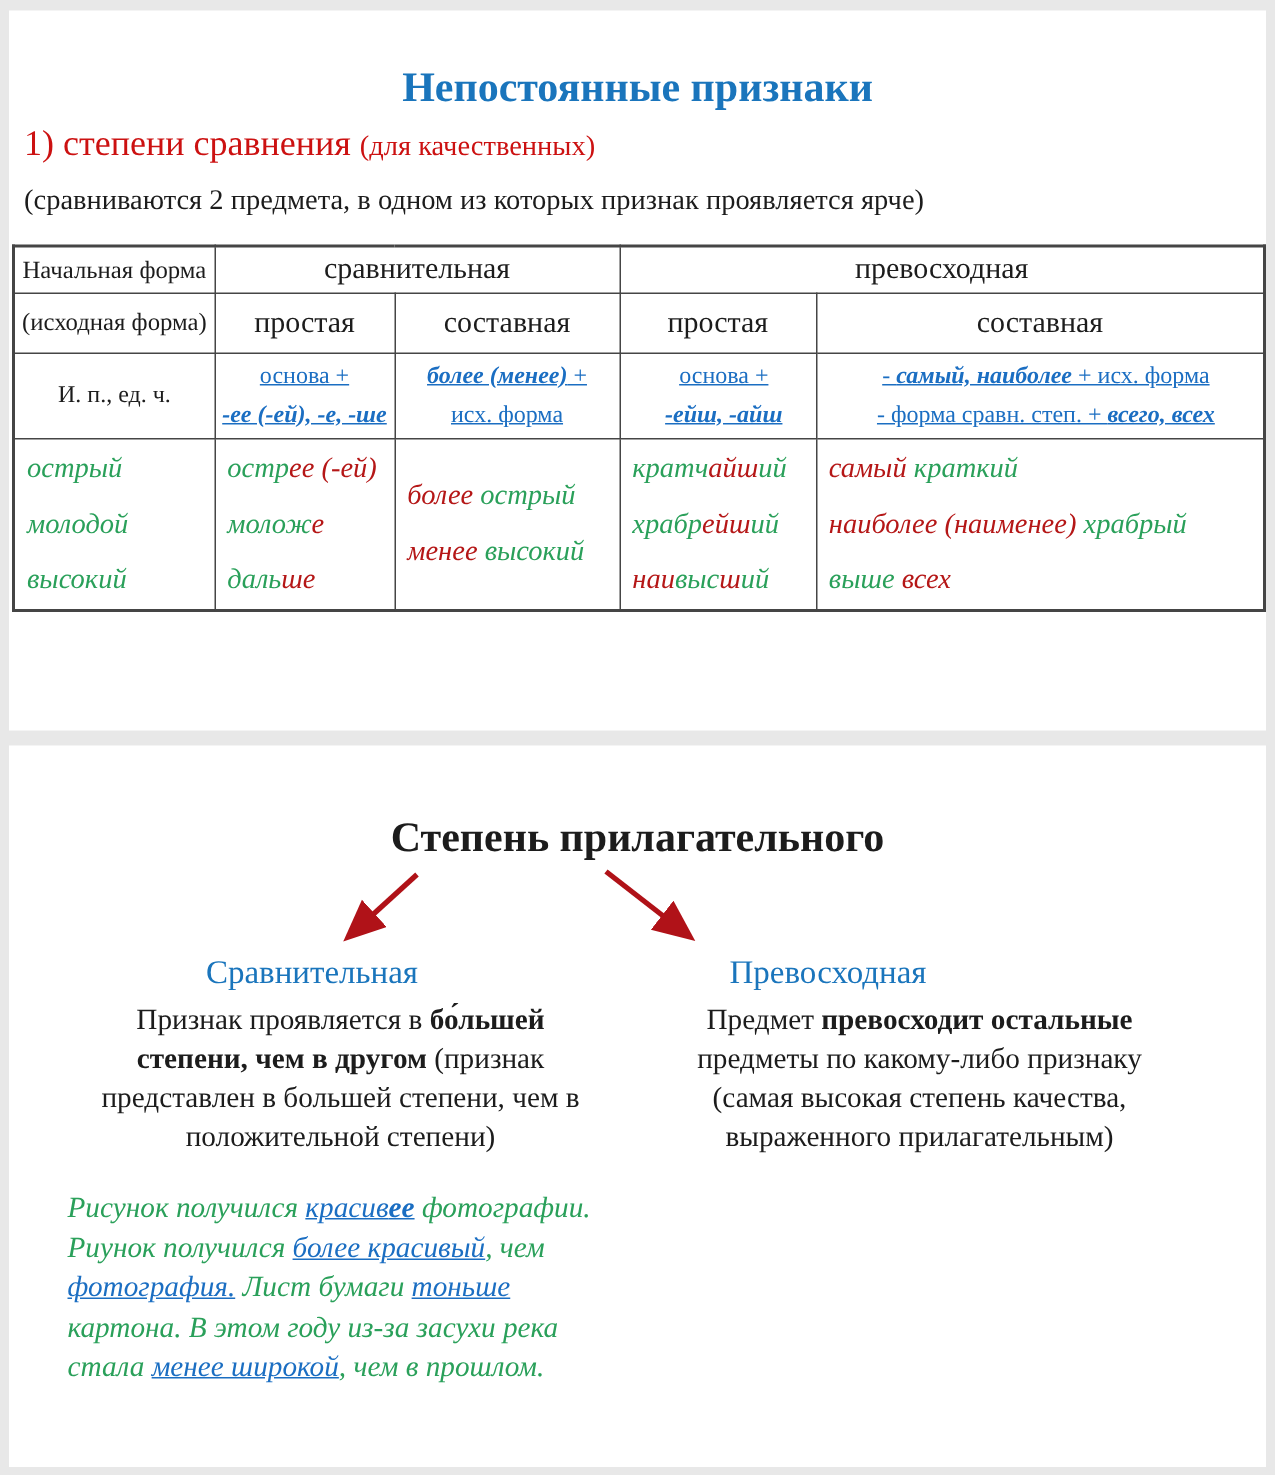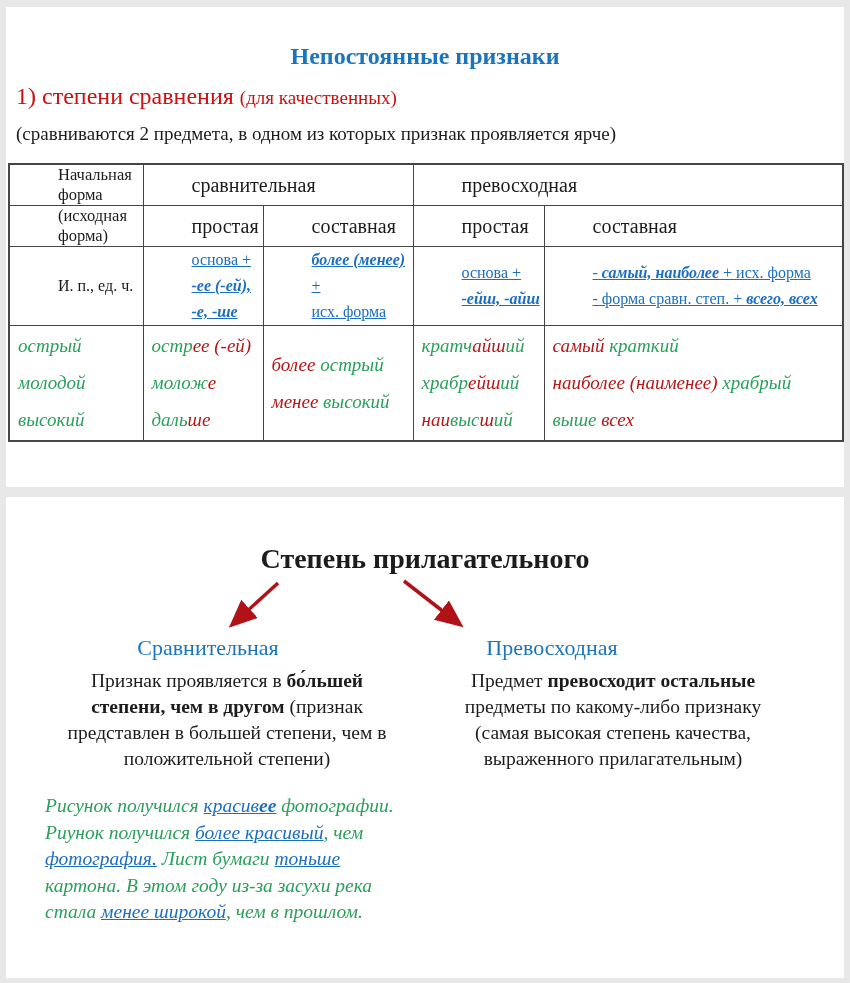--- a/index.html
+++ b/index.html
@@ -19,40 +19,40 @@
   .c-green { color:var(--green,#2aa05a); }
   .c-red   { color:var(--red,#b51717); }
   .c-blue  { color:var(--blue,#1b6ec2);text-decoration:underline; }
   .c-black { color:var(--text-black,#1c1c1c); }
   .w-b { font-weight:bold; }
   .s-i { font-style:italic; }
 
   
   .main-title {
     position:absolute; top:36px; left:0; width:100%;
-    text-align:center; font-size:24px; font-weight:bold;
+    text-align:center; font-size:28px; font-weight:bold;
     color:var(--title-blue,#1a75bc);
   }
   .heading {
     position:absolute; top:76px; left:10px; width:820px;
     color:var(--heading-red,#cc1111); font-size:24px;
   }
   .heading .heading-sub { font-size:19px; }
   .note {
     position:absolute; top:116px; left:10px; width:820px;
     font-size:19px;
   }
   table.grammar-table {
     position:absolute; top:156px; left:2px; width:834px;
     border-collapse:collapse; table-layout:fixed;
     border:2px solid var(--border,#444);
   }
   table.grammar-table td {
     border:1px solid var(--border,#444);
-    vertical-align:middle; overflow:hidden;padding-left:48px;
+    vertical-align:middle; text-align:center; overflow:hidden;
   }
   tr.hrow1 { height:31px; }
   tr.hrow2 { height:40px; }
   tr.frow  { height:57px; }
   tr.drow  { height:115px; }
   td.small-h { font-size:16.5px; }
   td.big-h { font-size:20px; }
   td.case-label { font-size:20px; }
   tr.frow td { font-size:16px; }
   tr.frow .rline { line-height:26px; }

